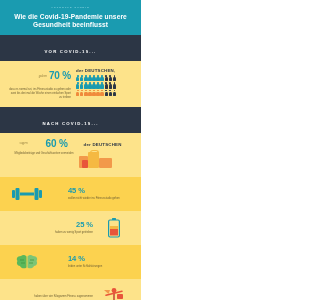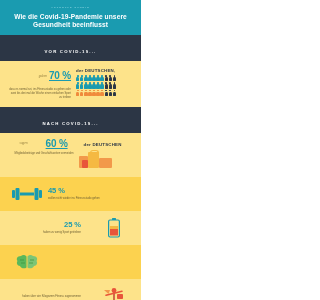--- a/index.html
+++ b/index.html
@@ -14,42 +14,42 @@
   
   .banner{background:#2c3645;padding:4px 0;text-align:center;}
   .banner-txt{font-size:4.3px;font-weight:bold;color:#ffffff;letter-spacing:1.2px;}
 
   
   .vor{background:#fde38a;padding:5px 7px 7px;}
   .vor-top{display:flex;align-items:flex-start;justify-content:center;gap:5px;}
   .vor-left{width:62px;text-align:right;}
   .vor-right{width:56px;text-align:left;}
   .lead{font-size:3px;color:#9a8442;font-style:italic;display:inline-block;vertical-align:middle;margin-right:2px;}
-  .bignum{font-size:10px;font-weight:bold;color:#1a9bb0;letter-spacing:-.2px;display:inline-block;vertical-align:middle;text-decoration:underline;}
+  .bignum{font-size:10px;font-weight:bold;color:#1a9bb0;letter-spacing:-.2px;display:inline-block;vertical-align:middle;}
   .derd{font-size:4.4px;font-weight:bold;color:#2c3645;letter-spacing:.2px;margin-top:2px;}
   .desc{font-size:2.7px;line-height:3.8px;color:#6f6034;margin-top:4px;text-align:right;}
 
   .people{margin-top:2px;display:flex;flex-direction:column;gap:1px;}
   .prow{display:flex;gap:.7px;}
   .pp{width:3.4px;height:6.2px;position:relative;}
   .pp i{position:absolute;left:.85px;top:0;width:1.7px;height:1.7px;border-radius:50%;background:currentColor;display:block;}
   .pp b{position:absolute;left:0;top:2.1px;width:3.4px;height:4.1px;background:currentColor;display:block;
         border-radius:1.4px 1.4px .4px .4px;}
   .c-teal{color:#1a9bb0;} .c-org{color:#f08a3c;} .c-dark{color:#2c3645;}
 
   
   .row{display:flex;align-items:center;padding:5px 6px;min-height:24px;}
   .row.alt{background:#fcd24f;}
-  .row.base{background:#fde38a;gap:12px;}
+  .row.base{background:#fde38a;}
   .row .txt{flex:1;}
   .row .art{width:42px;display:flex;align-items:center;justify-content:center;}
   .row.rev .txt{text-align:right;order:1;}
   .row.rev .art{order:2;}
   .row.fwd .art{order:1;}
-  .row.fwd .txt{text-align:left;order:2;}
+  .row.fwd .txt{text-align:left;order:2;margin-left:20px;}
   .pct{font-size:7.6px;font-weight:bold;color:#1a9bb0;letter-spacing:-.1px;line-height:8px;}
   .sub{font-size:2.7px;line-height:3.6px;color:#6f6034;margin-top:1.5px;}
 
   
   .sixty{background:#fde38a;padding:5px 7px 6px;}
   .sixty-top{display:flex;align-items:center;justify-content:center;gap:16px;}
   .sixty-sub{font-size:2.7px;line-height:3.7px;color:#6f6034;text-align:center;width:66px;margin:3px 0 0 4px;}
   .sixty-wrap{display:flex;align-items:flex-start;}
   .sixty-art{width:48px;height:22px;position:relative;}
 
@@ -271,20 +271,24 @@
         </div>
       </div>
       <div class="row alt fwd">
         <div class="art">
           <svg width="24" height="18" viewBox="0 0 24 18">
             <path d="M6 3 C2 3 1 6 2.5 8 C1 10 2.5 13 5 13 C6 15.5 9.5 16 11.5 14.5 L11.5 3.5 C10 1.5 7.5 1.5 6 3 Z" fill="#5bb85b"></path>
             <path d="M18 3 C22 3 23 6 21.5 8 C23 10 21.5 13 19 13 C18 15.5 14.5 16 12.5 14.5 L12.5 3.5 C14 1.5 16.5 1.5 18 3 Z" fill="#7cc576"></path>
             <path d="M5 7 H9 M15 7 H19 M6 10 H10 M14 10 H18" stroke="#3d8f3d" stroke-width="0.7" fill="none"></path>
           </svg>
         </div>
+        <div class="txt">
+          <div class="pct">14 %</div>
+          <div class="sub">leiden unter Schlafstörungen</div>
+        </div>
       </div>
       <div class="row base rev">
         <div class="art">
           <svg width="22" height="20" viewBox="0 0 22 20">
             <rect x="10.2" y="6" width="1.6" height="11" fill="#c94a3a"></rect>
             <rect x="6" y="17" width="10" height="1.8" rx="0.8" fill="#c94a3a"></rect>
             <rect x="2" y="6.5" width="18" height="1.6" rx="0.8" fill="#e8553a" transform="rotate(-14 11 7.3)"></rect>
             <circle cx="11" cy="4.5" r="2.4" fill="#e8553a"></circle>
             <path d="M1 4 L7 4 L5.5 8 Z" fill="#f2994a"></path>
             <rect x="14" y="8" width="6" height="5" rx="0.8" fill="#e8553a"></rect>

